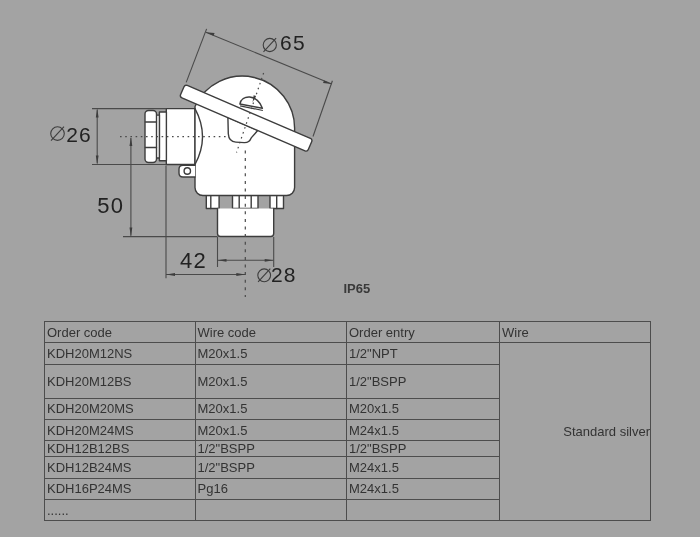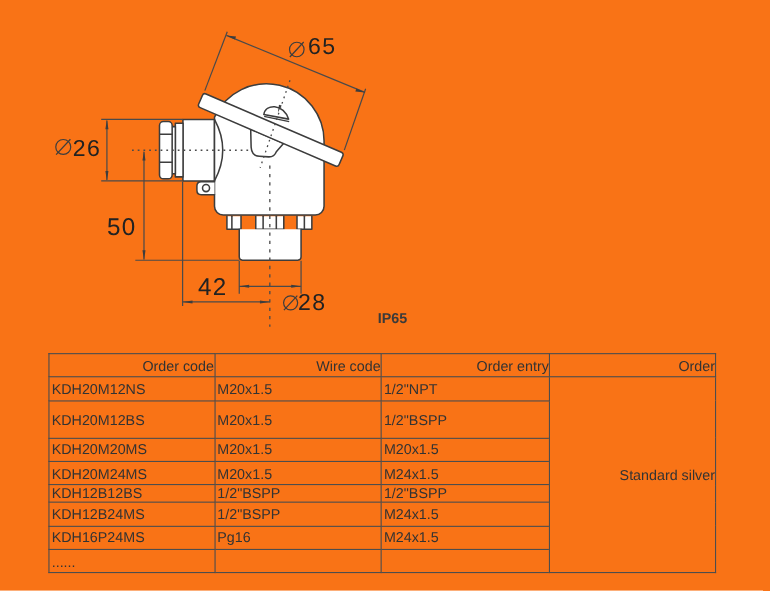--- a/index.html
+++ b/index.html
@@ -1,21 +1,21 @@
 <!DOCTYPE html>
 <html><head>
 <meta charset="utf-8">
 <style>
 html,body{margin:0;padding:0;background:#fff}
-#page{position:relative;width:700px;height:537px;background:#f97316;overflow:hidden}
+#page{position:relative;width:700px;height:537px;background:#a3a3a3;overflow:hidden}
 svg{position:absolute;left:0;top:0;filter:blur(0.33px)}
 table.t{position:absolute;left:44px;top:321px;border-collapse:collapse;table-layout:fixed;
   font-family:"Liberation Sans",sans-serif;font-size:13px;color:#333}
 table.t td{border:1px solid #4d4d4d;padding:0 0 0 2px;overflow:hidden;white-space:nowrap}
-table.t tr.h td{text-align:right}
+table.t tr.h td{text-align:left}
 td.c{text-align:right}
 </style>
 </head>
 <body>
 <div id="page">
 <svg width="700" height="537" viewBox="0 0 700 537">
 <g fill="none" stroke="#3d3d3d" stroke-width="1.4" stroke-linecap="round" stroke-linejoin="round">
 
   <rect x="166.3" y="108.6" width="28.7" height="55.9" fill="#fff"></rect>
   <rect x="159.4" y="112" width="7" height="48.8" fill="#fff"></rect>
@@ -117,21 +117,21 @@
   <text x="343.5" y="293.4" font-size="13" font-weight="700" fill="#3a3a3a" letter-spacing="0">IP65</text>
 </g>
 </svg>
 
 <table class="t">
 <tbody>
         <tr class="h" style="height:21.35px">
           <td style="width:147.5px">Order code</td>
           <td style="width:148.5px">Wire code</td>
           <td style="width:150px">Order entry</td>
-          <td style="width:148px">Order</td>
+          <td style="width:148px">Wire</td>
         </tr>
 <tr style="height:21.35px">
           <td>KDH20M12NS</td>
           <td>M20x1.5</td>
           <td>1/2"NPT</td>
           <td class="c" rowspan="8">Standard silver</td>
         </tr>
 <tr style="height:34px">
           <td>KDH20M12BS</td>
           <td>M20x1.5</td>

